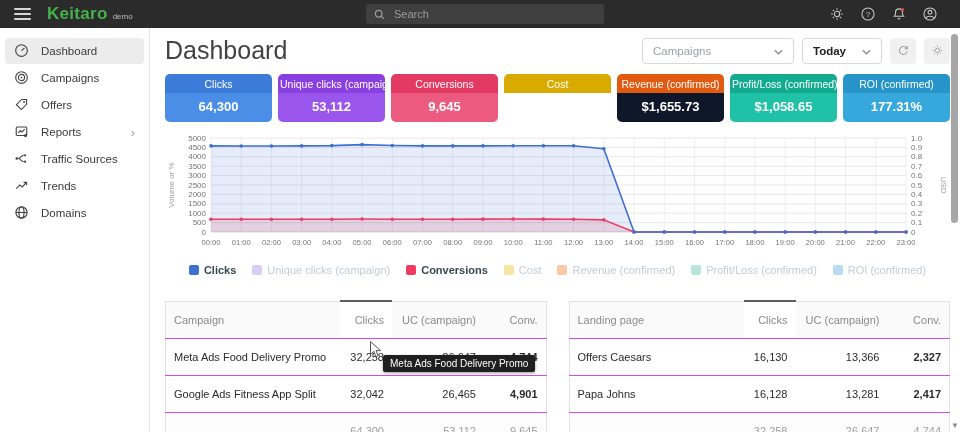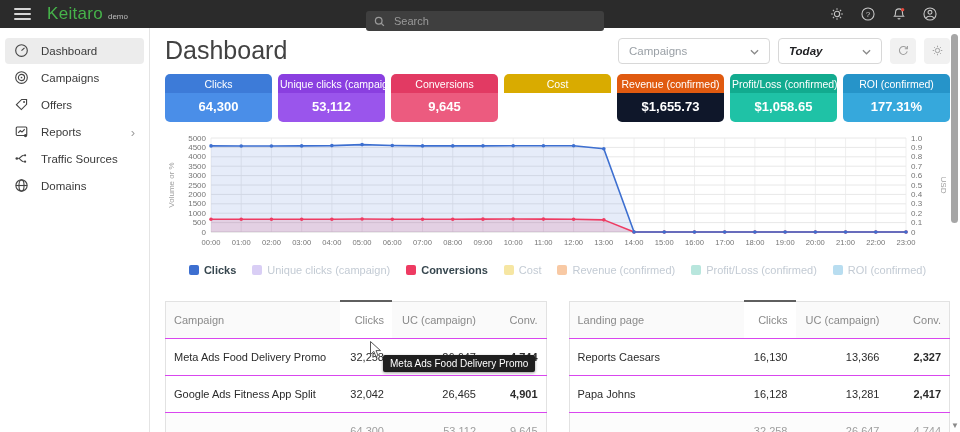--- a/index.html
+++ b/index.html
@@ -6,24 +6,24 @@
   html,body { margin:0; padding:0; }
   body {
     width:960px; height:432px; overflow:hidden; position:relative;
     font-family:"Liberation Sans", sans-serif; background:#fff;
     -webkit-font-smoothing:antialiased;
   }
   
   .topbar { height:28px; background:#2b2b2b; display:flex; align-items:center; padding:0 14px; position:relative; }
   .hamburger { width:17px; cursor:pointer; margin-right:16px; }
   .hamburger div { height:2px; background:#d6d6d6; margin:3px 0; border-radius:1px; }
-  .brand { color:#46b34a; font-weight:normal; font-size:17px; letter-spacing:.3px; }
+  .brand { color:#46b34a; font-weight:bold; font-size:17px; letter-spacing:.3px; }
   .brand-suffix { color:#bdbdbd; font-size:8px; margin-left:5px; margin-top:4px; }
   .searchbox { position:absolute; left:366px; top:4px; width:238px; height:20px; background:#3f3f3f;
-    border-radius:3px; display:flex; align-items:center; padding:0 8px;margin-top:7px; }
+    border-radius:3px; display:flex; align-items:center; padding:0 8px; }
   .searchbox svg { width:11px; height:11px; stroke:#9a9a9a; fill:none; stroke-width:1.6; }
   .searchbox input { background:transparent; border:none; outline:none; color:#cfcfcf; font-size:11px; margin-left:7px; width:180px; }
   .searchbox input::placeholder { color:#9a9a9a; }
   .topbar-icons { margin-left:auto; display:flex; align-items:center; gap:15px; padding-right:8px; }
   .tb-icon { width:16px; height:16px; cursor:pointer; }
   .tb-icon svg { width:16px; height:16px; stroke:#c8c8c8; fill:none; stroke-width:1.2; }
   
   .main { display:flex; height:404px; }
   .sidebar { width:150px; border-right:1px solid #e4e4e4; padding-top:9px; flex-shrink:0; }
   .side-item { display:flex; align-items:center; gap:12px; height:26px; margin:1px 5px; padding:0 9px;
@@ -35,21 +35,21 @@
   .content { flex:1; padding:8px 20px 0 15px; position:relative; }
   
   .content-header { display:flex; align-items:center; margin-bottom:9px; }
   .page-title { font-size:25px; color:#424242; font-weight:400; }
   .header-controls { margin-left:auto; display:flex; align-items:center; gap:8px; }
   .selectbox { display:flex; align-items:center; border:1px solid #d8d8d8; border-radius:4px; height:26px;
     padding:0 10px; font-size:11.5px; background:#fff; cursor:pointer; }
   .selectbox .chev { margin-left:auto; }
   .selectbox svg { width:9px; height:6px; stroke:#8a8a8a; fill:none; stroke-width:1.4; }
   .sel-campaigns { width:152px; color:#9aa0a6; }
-  .sel-today { width:104px; color:#202124; font-weight:bold;font-style:italic; }
+  .sel-today { width:80px; color:#202124; font-weight:bold; }
   .icon-btn { width:26px; height:26px; background:#f1f1f1; border:none; border-radius:4px; display:flex;
     align-items:center; justify-content:center; cursor:pointer; }
   .icon-btn svg { width:13px; height:13px; stroke:#9e9e9e; fill:none; stroke-width:1.3; }
   
   .cards { display:flex; gap:6px; }
   .card { flex:1; border-radius:5px; overflow:hidden; color:#fff; text-align:center; }
   .card-label { font-size:10.5px; padding:4px 2px 3px; white-space:nowrap; }
   .card-value { font-size:13px; font-weight:bold; padding:6px 0 8px; }
   
   .chart-wrap { margin-top:8px; }
@@ -160,20 +160,26 @@
         <span class="side-chevron">›</span>
       </div>
       <div class="side-item">
         <span><svg viewBox="0 0 16 16">
             <circle cx="3" cy="8" r="1.4" class="f"></circle>
             <path d="M4.5 8 C7.6 8 7.2 4.6 10.4 4.6 M4.5 8 C7.6 8 7.2 11.4 10.4 11.4"></path>
             <circle cx="11.8" cy="4.6" r="1.2" class="f"></circle>
             <circle cx="11.8" cy="11.4" r="1.2" class="f"></circle>
           </svg></span>
         <span>Traffic Sources</span>
+      </div>
+      <div class="side-item">
+        <span><svg viewBox="0 0 16 16">
+            <path d="M2.4 11.4 L6.2 7.4 L8.8 9.6 L13.4 4.6 M10.2 4.6 H13.4 V7.8"></path>
+          </svg></span>
+        <span>Trends</span>
       </div>
       <div class="side-item">
         <span><svg viewBox="0 0 16 16">
             <circle cx="8" cy="8" r="6"></circle>
             <ellipse cx="8" cy="8" rx="2.7" ry="6"></ellipse>
             <path d="M2 8 H14"></path>
           </svg></span>
         <span>Domains</span>
       </div>
     </div>
@@ -452,21 +458,21 @@
             <col class="c-conv">
           </colgroup>
           <tbody>
             <tr>
               <th class="">Landing page</th>
               <th class="num sorted">Clicks</th>
               <th class="num">UC (campaign)</th>
               <th class="num">Conv.</th>
             </tr>
             <tr>
-              <td class="">Reports Caesars</td>
+              <td class="">Offers Caesars</td>
               <td class="num">16,130</td>
               <td class="num">13,366</td>
               <td class="num bold">2,327</td>
             </tr>
             <tr>
               <td class="">Papa Johns</td>
               <td class="num">16,128</td>
               <td class="num">13,281</td>
               <td class="num bold">2,417</td>
             </tr>

